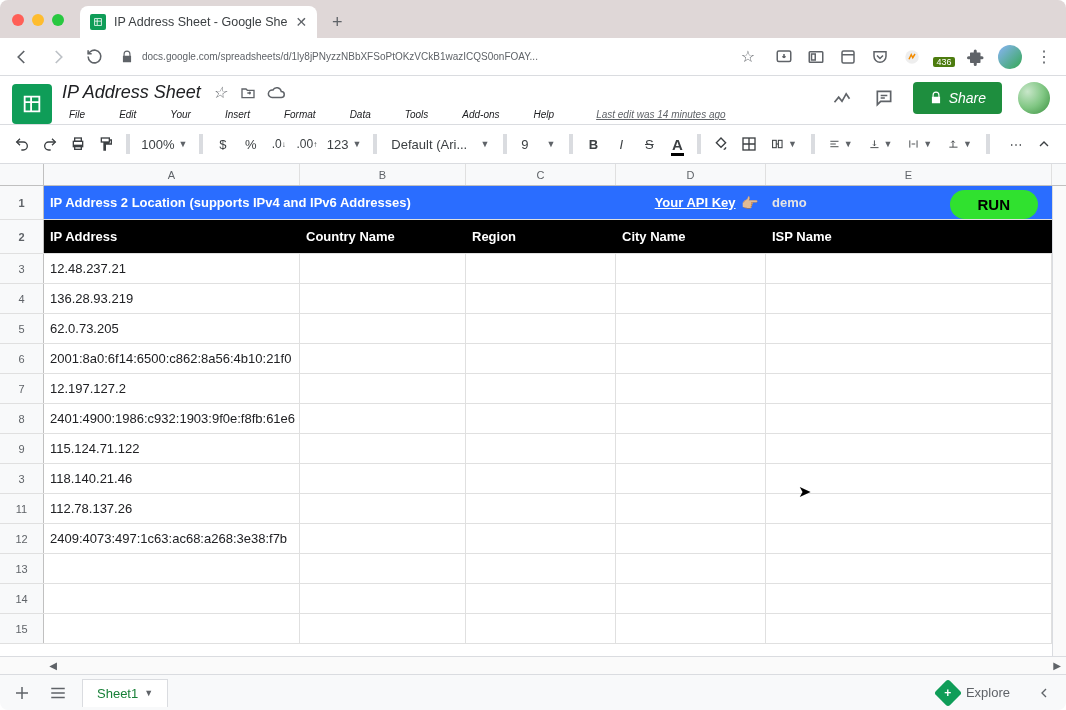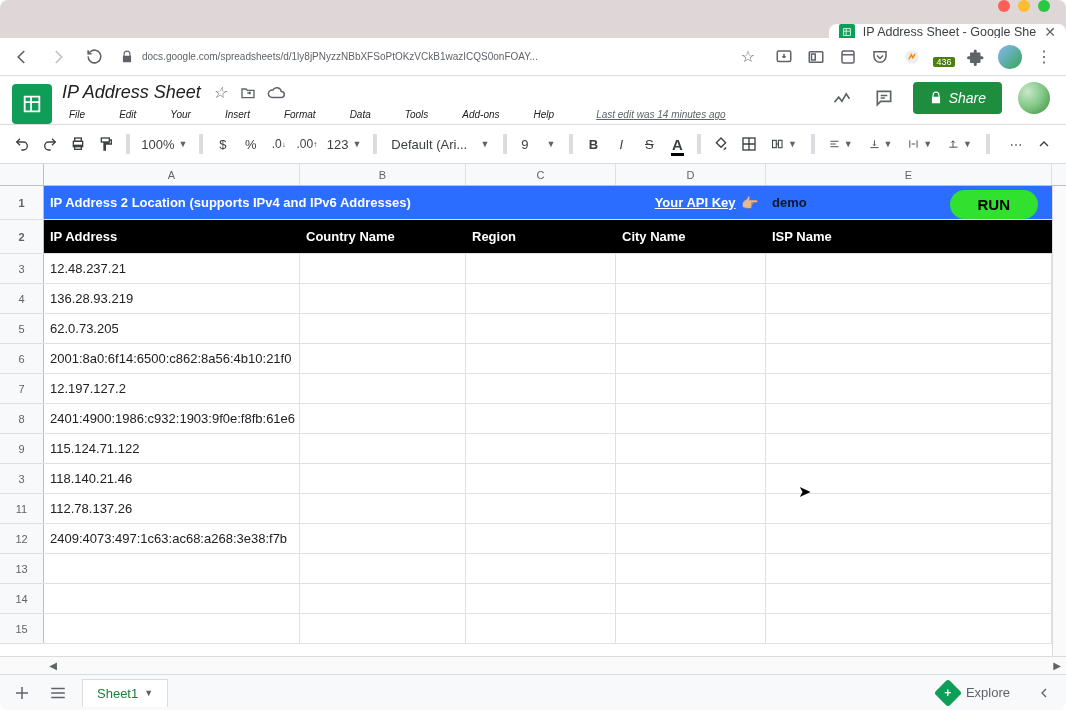--- a/index.html
+++ b/index.html
@@ -13,21 +13,21 @@
     --run-green:#30e12f;
     --share-green:#1e8e3e;
     --link-yellow:#c3a500;
     --muted:#5f6368;
   }
   *{box-sizing:border-box;}
   body{margin:0;font-family:Arial,Helvetica,sans-serif;color:#202124;background:#fff;overflow:hidden;}
   .window{width:1066px;height:710px;display:flex;flex-direction:column;border-radius:8px;overflow:hidden;background:#fff;}
 
   
-  .titlebar{height:38px;background:var(--chrome-bg);display:flex;align-items:flex-end;padding-left:12px;flex-direction:column;}
+  .titlebar{height:38px;background:var(--chrome-bg);display:flex;align-items:flex-end;padding-left:12px;}
   .traffic{display:flex;gap:8px;align-items:center;margin-bottom:12px;margin-right:16px;}
   .dot{width:12px;height:12px;border-radius:50%;}
   .dot.r{background:#ff5f57;}
   .dot.y{background:#febc2e;}
   .dot.g{background:#28c840;}
   .tab{background:var(--tab-bg);height:32px;border-radius:8px 8px 0 0;display:flex;align-items:center;padding:0 10px;gap:8px;min-width:230px;font-size:12.5px;color:#3c4043;}
   .tab .favicon{width:16px;height:16px;background:#0f9d58;border-radius:2px;display:flex;align-items:center;justify-content:center;}
   .tab .favicon svg{width:10px;height:10px;fill:#fff;}
   .tab .close{margin-left:auto;color:#5f6368;font-size:14px;}
   .newtab{width:28px;height:28px;display:flex;align-items:center;justify-content:center;color:#5f6368;font-size:18px;margin-left:6px;margin-bottom:2px;}
@@ -78,21 +78,21 @@
   .rows{flex:1;overflow:auto;}
   .row{display:flex;height:30px;border-bottom:1px solid var(--grid-border);}
   .rownum{width:44px;background:var(--row-num-bg);border-right:1px solid #c0c0c0;display:flex;align-items:center;justify-content:center;font-size:11px;color:#5f6368;}
   .cell{border-right:1px solid var(--grid-border);display:flex;align-items:center;padding:0 6px;font-size:13px;overflow:hidden;white-space:nowrap;}
   .row.r1{background:var(--header-blue);color:#fff;font-weight:700;height:34px;}
   .row.r1 .cell{border-right-color:rgba(255,255,255,0);}
   .row.r2{background:var(--header-black);color:#fff;font-weight:700;height:34px;}
   .row.r2 .cell{border-right-color:rgba(255,255,255,0);}
   .apikey{text-decoration:underline;}
   .hand{font-size:14px;}
-  .demo{color:#0f172a;font-weight:700;}
+  .demo{color:#e5e5e5;font-weight:700;}
   .runbtn{background:var(--run-green);color:#000;font-weight:800;font-size:15px;padding:6px 28px;border-radius:18px;position:absolute;right:28px;top:26px;z-index:5;}
   .hscroll{height:18px;background:#fafafa;border-top:1px solid var(--divider);display:flex;align-items:center;}
   .hscroll .track{flex:1;height:10px;margin:0 18px;position:relative;}
   .hscroll .arrow{width:18px;text-align:center;color:#5f6368;font-size:10px;}
 
   
   .sheettabs{height:36px;border-top:1px solid var(--divider);display:flex;align-items:center;padding:12px 10px;gap:12px;font-size:13px;background:#f8f9fa;}
   .sheettabs .stbtn{width:24px;height:24px;display:flex;align-items:center;justify-content:center;color:#5f6368;}
   .sheettab{background:#fff;border:1px solid var(--divider);border-bottom:none;padding:6px 14px;display:flex;align-items:center;gap:6px;color:#188038;font-weight:500;border-radius:0;}
   .explore{margin-left:auto;display:flex;align-items:center;gap:8px;color:#5f6368;}

